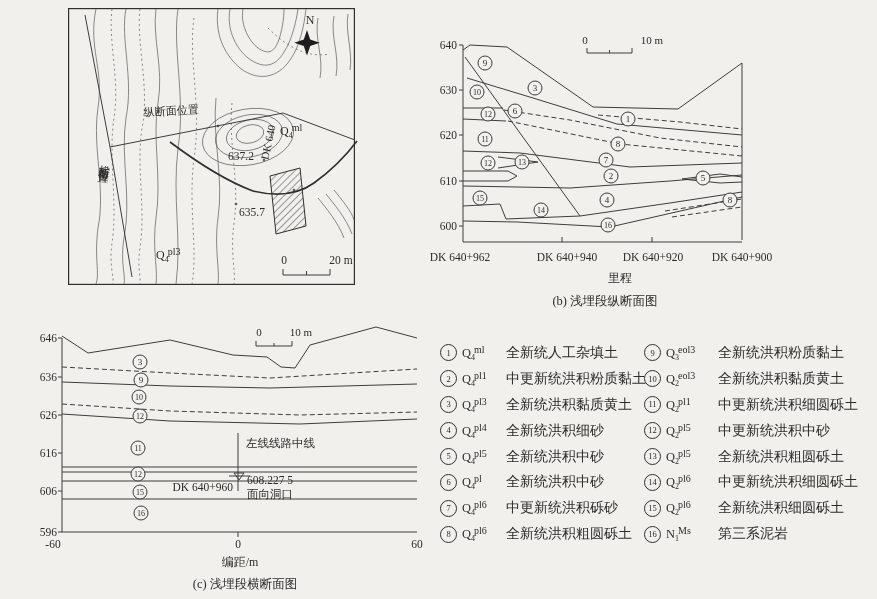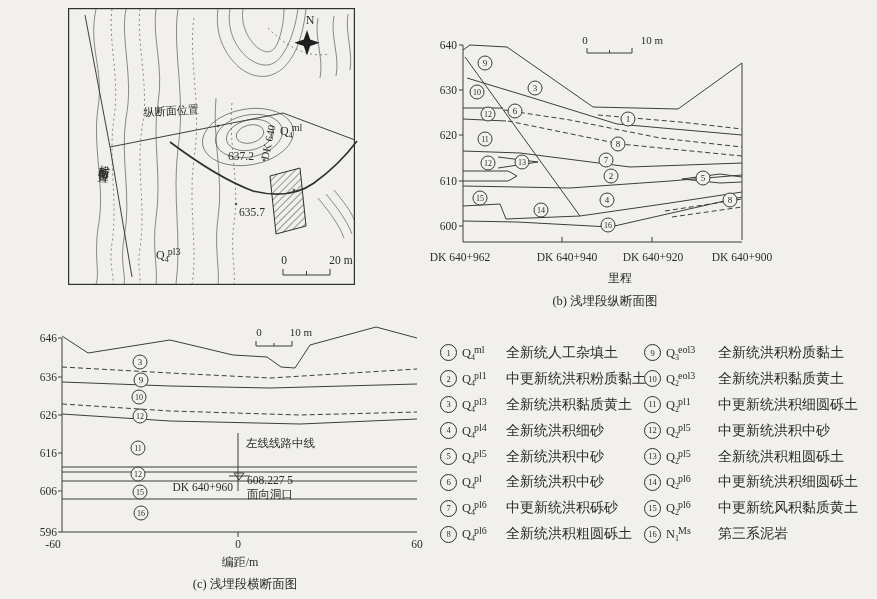--- a/index.html
+++ b/index.html
@@ -420,21 +420,21 @@
             <span>14</span>
           </span>
           <span class="lform"><span>Q</span><sub>2</sub><sup>pl6</sup></span>
           <span class="ldesc">中更新统洪积细圆砾土</span>
         </div>
       <div class="lrow">
           <span class="lnum">
             <span>15</span>
           </span>
           <span class="lform"><span>Q</span><sub>2</sub><sup>pl6</sup></span>
-          <span class="ldesc">中更新统风积黏质黄土</span>
+          <span class="ldesc">全新统洪积细圆砾土</span>
         </div>
       <div class="lrow">
           <span class="lnum">
             <span>16</span>
           </span>
           <span class="lform"><span>N</span><sub>1</sub><sup>Ms</sup></span>
           <span class="ldesc">第三系泥岩</span>
         </div>
     </div>
   </div>

